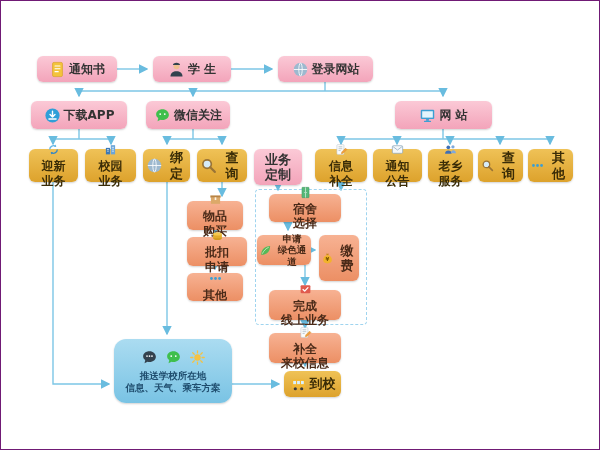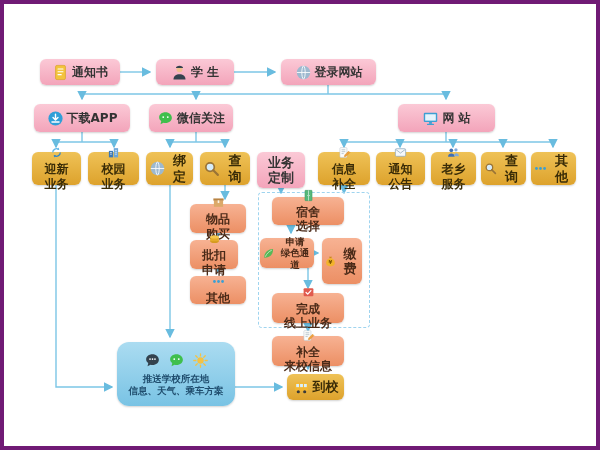--- a/index.html
+++ b/index.html
@@ -1,16 +1,16 @@
 <!DOCTYPE html>
 <html><head>
 <meta charset="utf-8">
 <style>
   html,body{margin:0;padding:0;background:#ffffff;font-family:"DejaVu Sans","Liberation Sans",sans-serif;}
-  .canvas{position:relative;width:600px;height:450px;background:#ffffff;border:4px solid #701a75;box-sizing:border-box;overflow:hidden;}
+  .canvas{position:relative;width:600px;height:450px;background:#ffffff;border:1px solid #701a75;box-sizing:border-box;overflow:hidden;}
   .wires{position:absolute;left:0;top:0;width:600px;height:450px;pointer-events:none;}
   .node{position:absolute;display:flex;align-items:center;justify-content:center;gap:3px;
         border-radius:6px;font-weight:bold;color:#333;box-sizing:border-box;padding:2px 3px;
         box-shadow:0 1px 2px rgba(0,0,0,.18);}
   .pink{background:linear-gradient(#fbc9d6,#f3a4ba);}
   .gold{background:linear-gradient(#efc257,#dda22c);color:#3a2c07;}
   .orange{background:linear-gradient(#f7b293,#ec8f64);color:#4a2a18;}
   .blueBox{background:linear-gradient(#abdcf1,#79c3e4);color:#1f4d6e;flex-direction:column;gap:4px;border-radius:12px;}
   .lbl{white-space:pre-line;text-align:center;line-height:1.18;}
   .f12{font-size:12px;}
@@ -296,21 +296,21 @@
     <span class="lbl">其他</span>
   </div>
 
   <div class="node orange f10" style="left:186px;top:200px;width:56px;height:29px">
     <svg class="icon-sm">
         <use href="#s-box"></use>
       </svg>
     <span class="lbl">物品
 购买</span>
   </div>
-  <div class="node orange f10" style="left:186px;top:236px;width:48px;height:29px">
+  <div class="node orange f10" style="left:186px;top:236px;width:60px;height:29px">
     <svg class="icon-sm">
         <use href="#s-coins"></use>
       </svg>
     <span class="lbl">批扣
 申请</span>
   </div>
   <div class="node orange f10" style="left:186px;top:272px;width:56px;height:28px">
     <svg class="icon-sm">
         <use href="#s-dots"></use>
       </svg>

